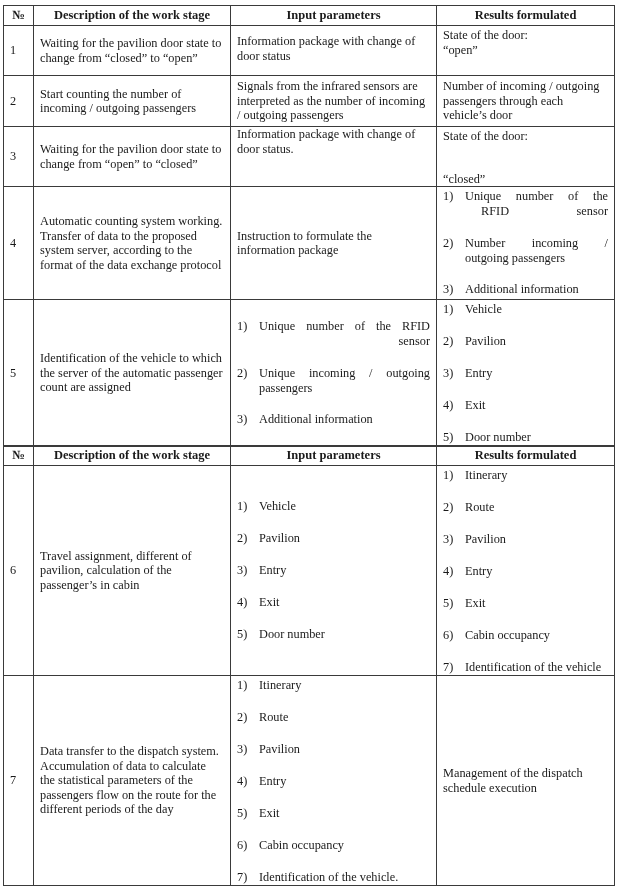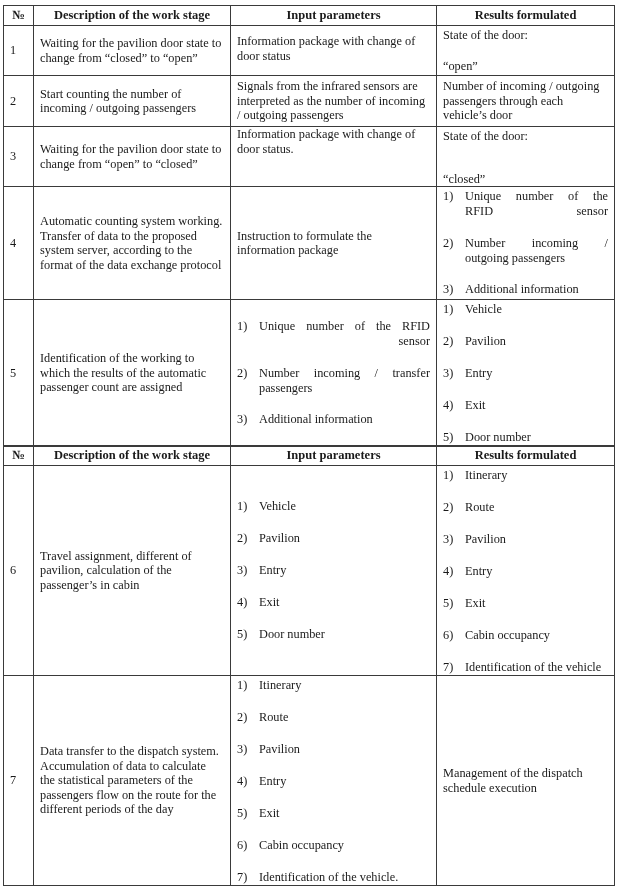--- a/index.html
+++ b/index.html
@@ -38,21 +38,21 @@
     <th>Input parameters</th>
     <th>Results formulated</th>
   </tr>
 
   <tr style="height:50px;">
     <td class="num">1</td>
     <td>Waiting for the pavilion door state to change from “closed” to “open”</td>
     <td style="vertical-align:top;padding-top:8px;">Information package with change of door status</td>
     <td style="vertical-align:top;padding-top:2px;">
       <div>State of the door:</div>
-      <div style="margin-top:16px;">“open”</div>
+      <div style="margin-top:0;">“open”</div>
     </td>
   </tr>
 
   <tr style="height:51px;">
     <td class="num">2</td>
     <td>Start counting the number of incoming / outgoing passengers</td>
     <td>Signals from the infrared sensors are interpreted as the number of incoming / outgoing passengers</td>
     <td>Number of incoming / outgoing passengers through each vehicle’s door</td>
   </tr>
 
@@ -69,54 +69,54 @@
   <tr style="height:113px;">
     <td class="num">4</td>
     <td>Automatic counting system working. Transfer of data to the proposed system server, according to the format of the data exchange protocol</td>
     <td>Instruction to formulate the information package</td>
     <td style="vertical-align:top;padding-top:2px;">
       <div class="list">
         <div class="li just">
           <span class="n">1)</span>
           <span class="t">
                 <span style="display:block;text-align:justify;text-align-last:justify;">Unique number of the</span>
-                <span style="display:block;">RFID sensor</span>
+                <span style="display:block;margin-left:16px;">RFID sensor</span>
               </span>
         </div>
         <div class="li" style="margin-top:18px;">
           <span class="n">2)</span>
           <span class="t">
                 <span style="display:block;text-align:justify;text-align-last:justify;">Number incoming /</span>
                 <span style="display:block;">outgoing passengers</span>
               </span>
         </div>
         <div class="li" style="margin-top:17px;">
           <span class="n">3)</span>
           <span class="t">Additional information</span>
         </div>
       </div>
     </td>
   </tr>
 
   <tr style="height:147px;">
     <td class="num">5</td>
-    <td>Identification of the working to which the results of the automatic passenger count are assigned</td>
+    <td>Identification of the vehicle to which the server of the automatic passenger count are assigned</td>
     <td>
       <div class="list">
         <div class="li">
           <span class="n">1)</span>
           <span class="t">
                 <span style="display:block;text-align:justify;text-align-last:justify;">Unique number of the RFID</span>
                 <span style="display:block;text-align:right;">sensor</span>
               </span>
         </div>
         <div class="li" style="margin-top:18px;">
           <span class="n">2)</span>
           <span class="t">
-                <span style="display:block;text-align:justify;text-align-last:justify;">Number incoming / transfer</span>
+                <span style="display:block;text-align:justify;text-align-last:justify;">Unique incoming / outgoing</span>
                 <span style="display:block;">passengers</span>
               </span>
         </div>
         <div class="li" style="margin-top:17px;">
           <span class="n">3)</span>
           <span class="t">Additional information</span>
         </div>
       </div>
     </td>
     <td style="vertical-align:top;padding-top:2px;">

